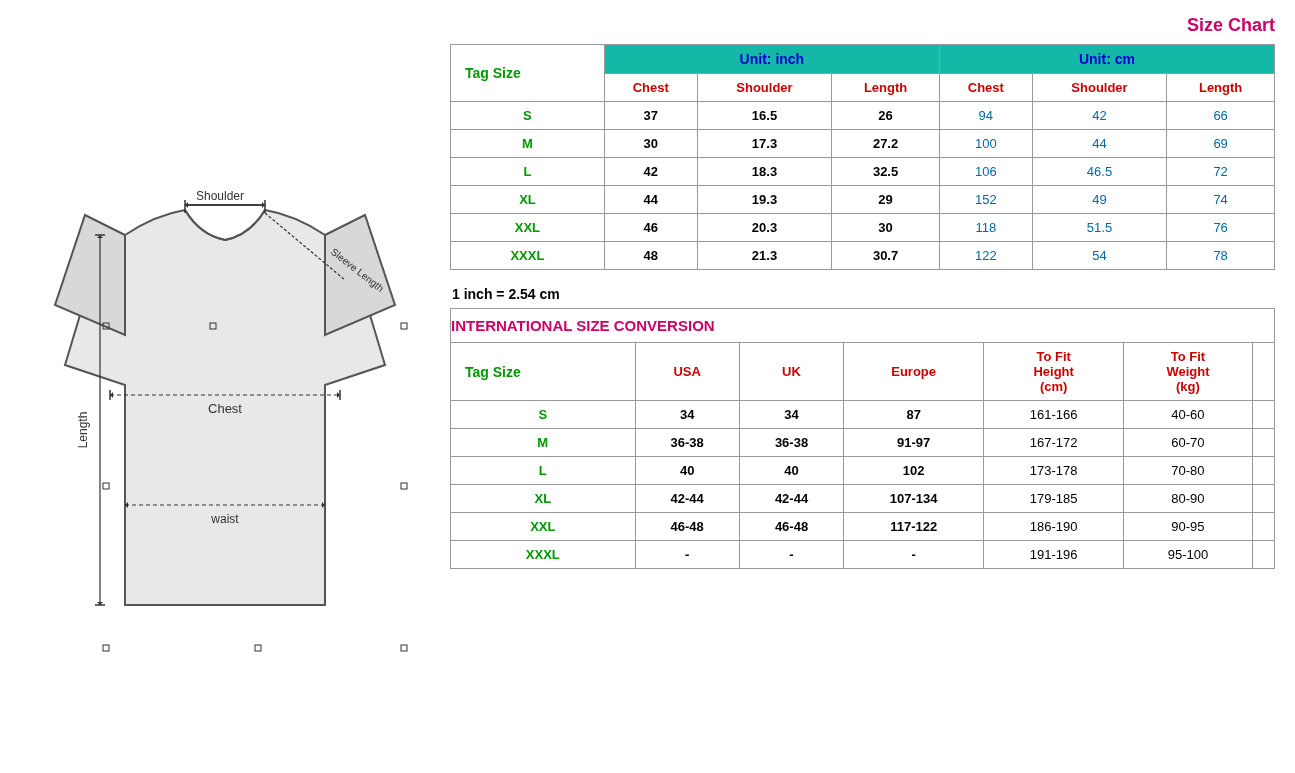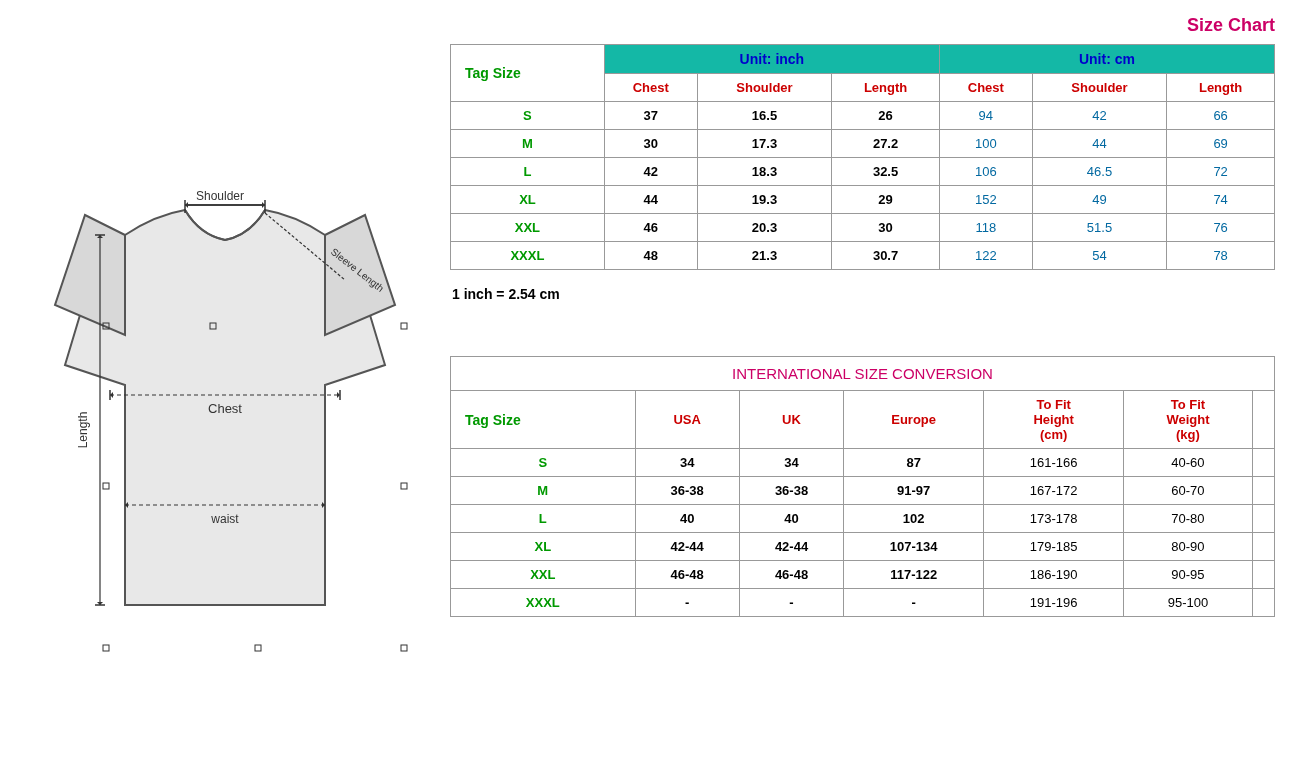--- a/index.html
+++ b/index.html
@@ -74,29 +74,28 @@
     }
     .col-red {
       color: #0369a1;
       font-weight: normal;
     }
     .row-tag {
       color: #009900;
       font-weight: bold;
     }
     .conversion-title {
-      text-align: center;
+      text-align: left;
       color: #cc0066;
       font-size: 15px;
-      font-weight: normal;
+      font-weight: bold;
       padding: 8px 0;
       border: 1px solid #999;
       border-bottom: none;
       background: #fff;
-      margin-top: 48px;
     }
     .inch-note {
       font-size: 14px;
       font-weight: bold;
       color: #000;
       padding: 6px 2px;
     }
     .to-fit-header {
       color: #cc0000;
       font-weight: bold;

